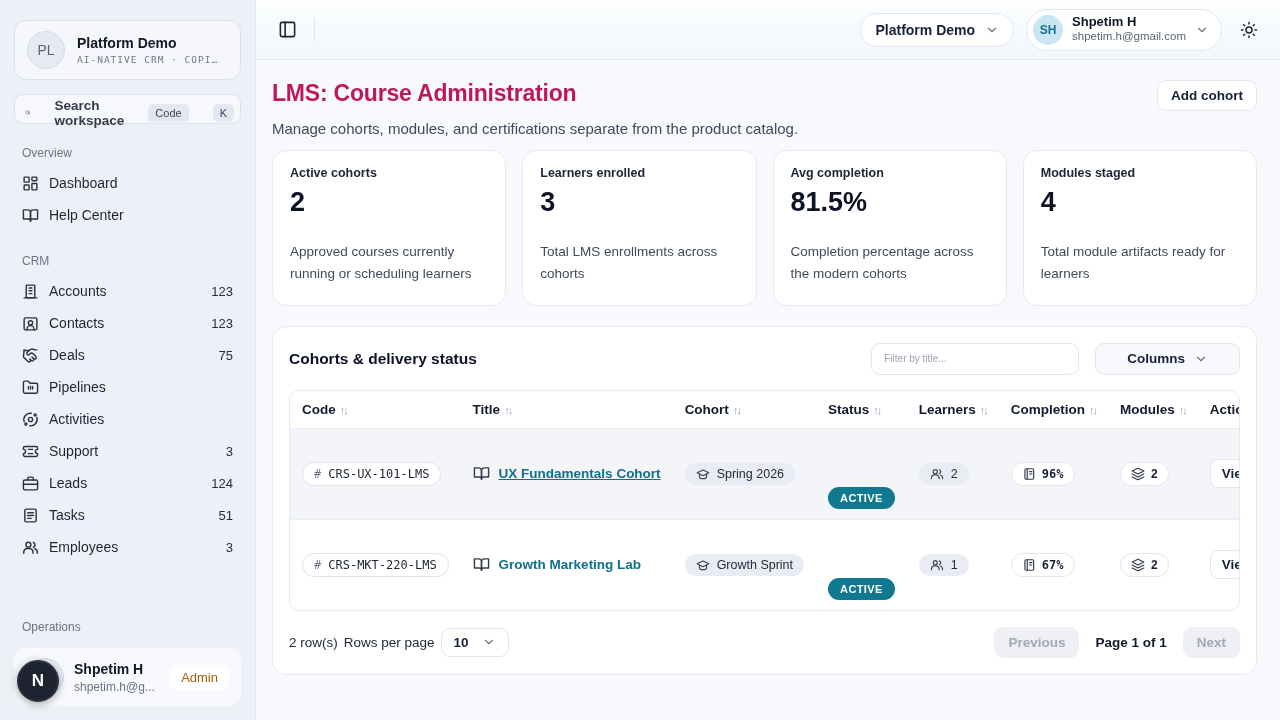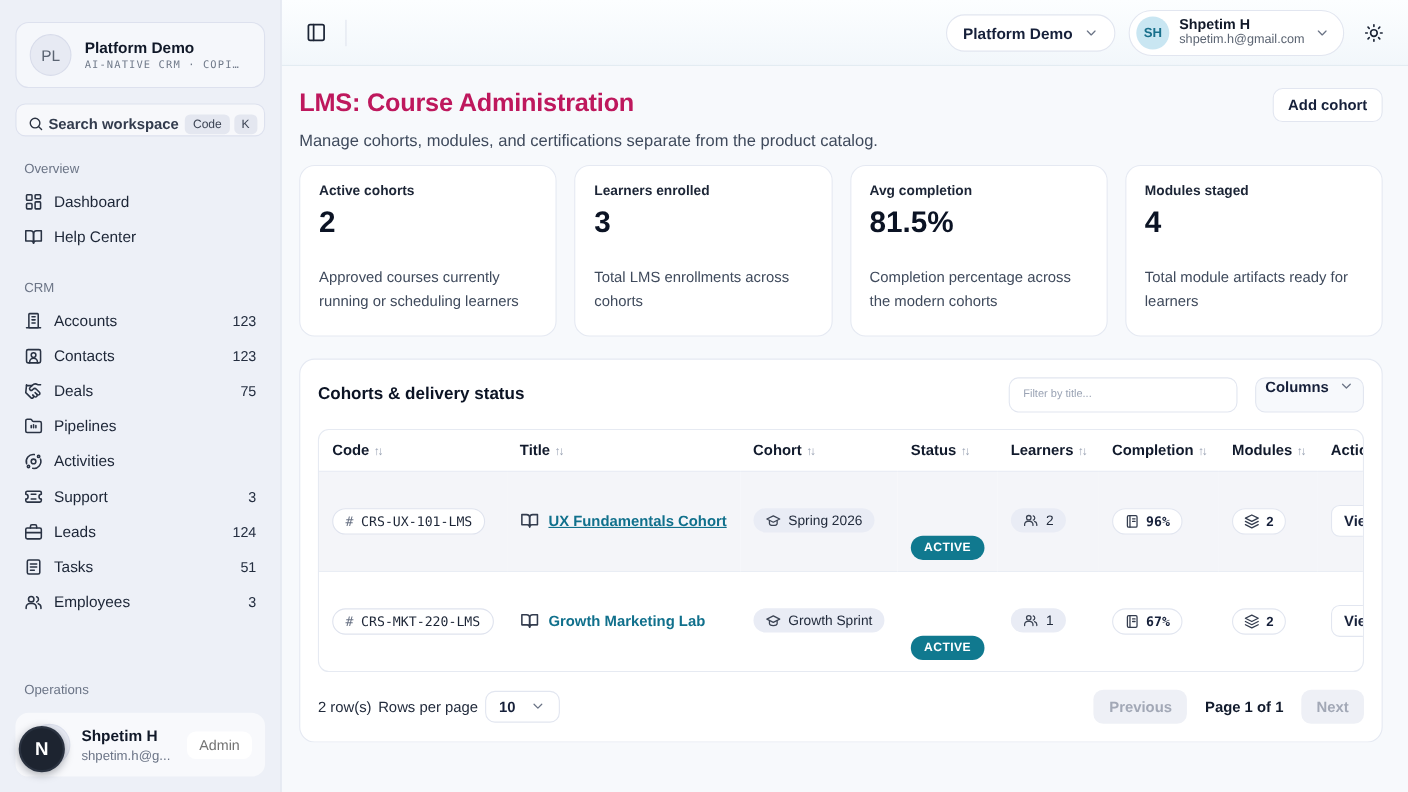--- a/index.html
+++ b/index.html
@@ -22,21 +22,21 @@
     padding:10px 12px; display:flex; align-items:center; gap:12px; margin:0 2px;
   }
   .ws-avatar {
     width:38px; height:38px; border-radius:50%; background:#e7eaf3; border:1px solid #d8dcea;
     display:flex; align-items:center; justify-content:center; font-size:14px; color:#5b6472;
   }
   .ws-name { font-size:14px; font-weight:700; color:#101828; }
   .ws-sub { font-size:9.5px; letter-spacing:1px; color:#707a8a; margin-top:3px; }
   .search-box {
     margin:14px 2px 0 2px; height:30px; border:1px solid #dde1ee; background:rgba(255,255,255,.55);
-    border-radius:9px; display:flex; align-items:center; gap:4px; padding:7px 6px 0 10px; color:#2b3342;
+    border-radius:9px; display:flex; align-items:center; gap:24px; padding:7px 6px 0 10px; color:#2b3342;
     cursor:pointer;
   }
   .search-box .ph { font-size:13.5px; font-weight:600; color:#333c4e; flex:1; }
   .kbd { background:#e4e7f0; border-radius:5px; font-size:11px; color:#3c4454; padding:3px 7px; }
   .sect-label { font-size:12px; color:#6b7486; margin:22px 10px 8px 10px; }
   .nav-item {
     height:30px; display:flex; align-items:center; gap:10px; padding:0 10px; border-radius:8px;
     color:#1c2536; cursor:pointer; margin-bottom:2px;
   }
   .nav-item .nv-ic { width:17px; height:17px; color:#2a3344; flex:none; }
@@ -46,21 +46,21 @@
   .user-card {
     background:rgba(255,255,255,.6); border-radius:12px; padding:10px 12px;
     display:flex; align-items:center; gap:10px; margin:6px 2px 0 2px;
   }
   .user-avatar {
     width:38px; height:38px; border-radius:50%; background:#e9ecf5; border:1px solid #dee2ef;
     display:flex; align-items:center; justify-content:center; font-size:13px; color:#5f8fc0; flex:none;
   }
   .uc-name { font-size:14px; font-weight:700; color:#101828; }
   .uc-email { font-size:12px; color:#6b7486; margin-top:3px; }
-  .admin-pill { background:#ffffff; border-radius:8px; padding:5px 11px; font-size:13px; color:#737373; }
+  .admin-pill { background:#ffffff; border-radius:8px; padding:5px 11px; font-size:13px; color:#a16207; }
   .fab {
     position:absolute; left:17px; top:660px; width:42px; height:42px; border-radius:50%;
     background:#1d2430; color:#fff; display:flex; align-items:center; justify-content:center;
     font-size:17px; font-weight:700; box-shadow:0 2px 8px rgba(10,15,30,.35); cursor:pointer;
     border:2px solid #2a3240;
   }
 
   
   .main { flex:1; display:flex; flex-direction:column; height:720px; overflow:hidden; }
   .topbar {
@@ -105,22 +105,22 @@
   .table-card { background:#fff; border:1px solid #e5e9f2; border-radius:14px; padding:16px; margin-top:20px; }
   .tc-head { display:flex; align-items:center; }
   .tc-title { font-size:15.5px; font-weight:700; color:#0b1324; }
   .tc-tools { margin-left:auto; display:flex; align-items:center; gap:16px; }
   .filter-input {
     width:208px; height:32px; border:1px solid #e2e6f0; border-radius:9px; padding:0 12px;
     font-size:10px; color:#16203a; background:#fff; font-family:inherit; outline:none;
   }
   .filter-input::placeholder { color:#9aa3b4; }
   .columns-btn {
-    height:32px; display:flex; align-items:flex-start; gap:9px; background:#f7f9fc; border:1px solid #e2e6f0;
-    border-radius:9px; padding:0 8px; font-size:13.5px; font-weight:600; color:#16203a; cursor:pointer;
+    height:32px; display:flex; align-items:center; gap:9px; background:#f7f9fc; border:1px solid #e2e6f0;
+    border-radius:9px; padding:0 31px; font-size:13.5px; font-weight:600; color:#16203a; cursor:pointer;
   }
 
   .tbl-wrap { border:1px solid #e6eaf2; border-radius:10px; margin-top:15px; overflow:hidden; }
   table { width:100%; border-collapse:collapse; }
   th { text-align:left; padding:11px 12px; font-size:13.5px; font-weight:700; color:#111a2c; white-space:nowrap; }
   .sort { font-size:11px; color:#9aa3b4; margin-left:4px; letter-spacing:-2px; }
   td { padding:10px 12px; border-top:1px solid #e9edf4; vertical-align:middle; white-space:nowrap; }
   tr.hovered td { background:#f4f5f9; }
 
   .code-pill {

